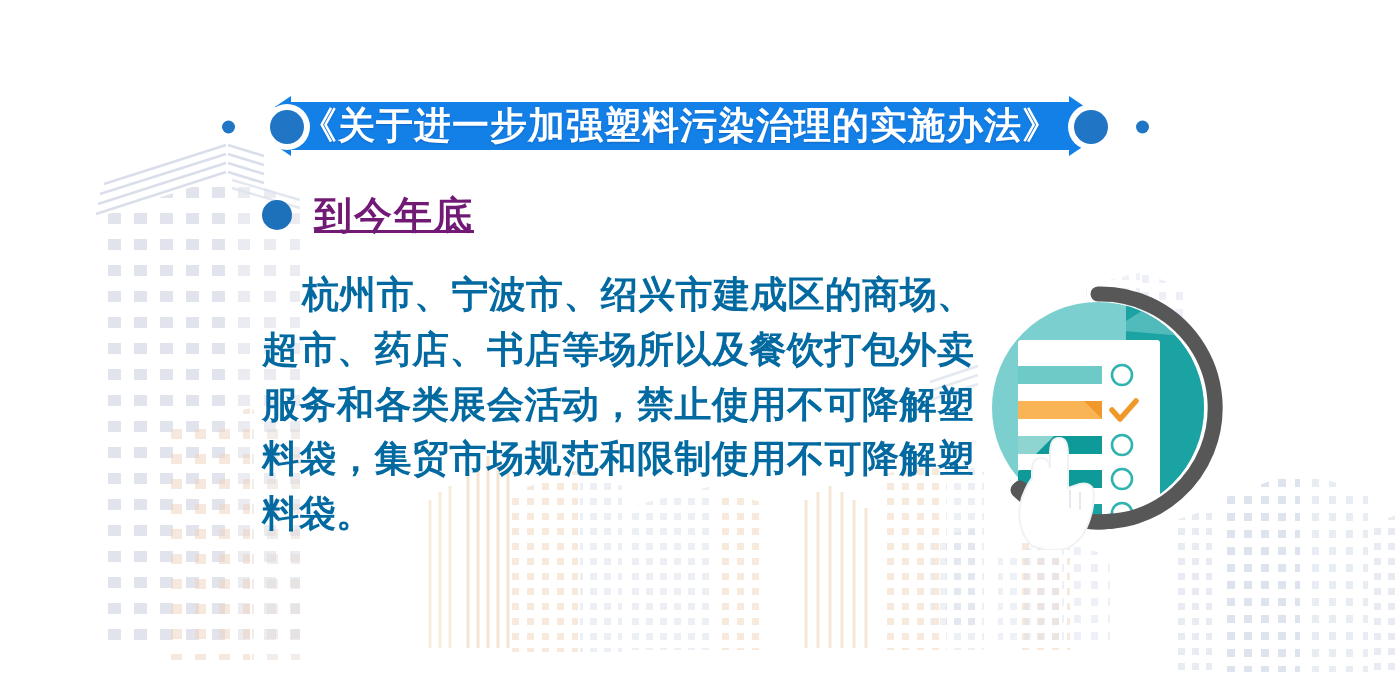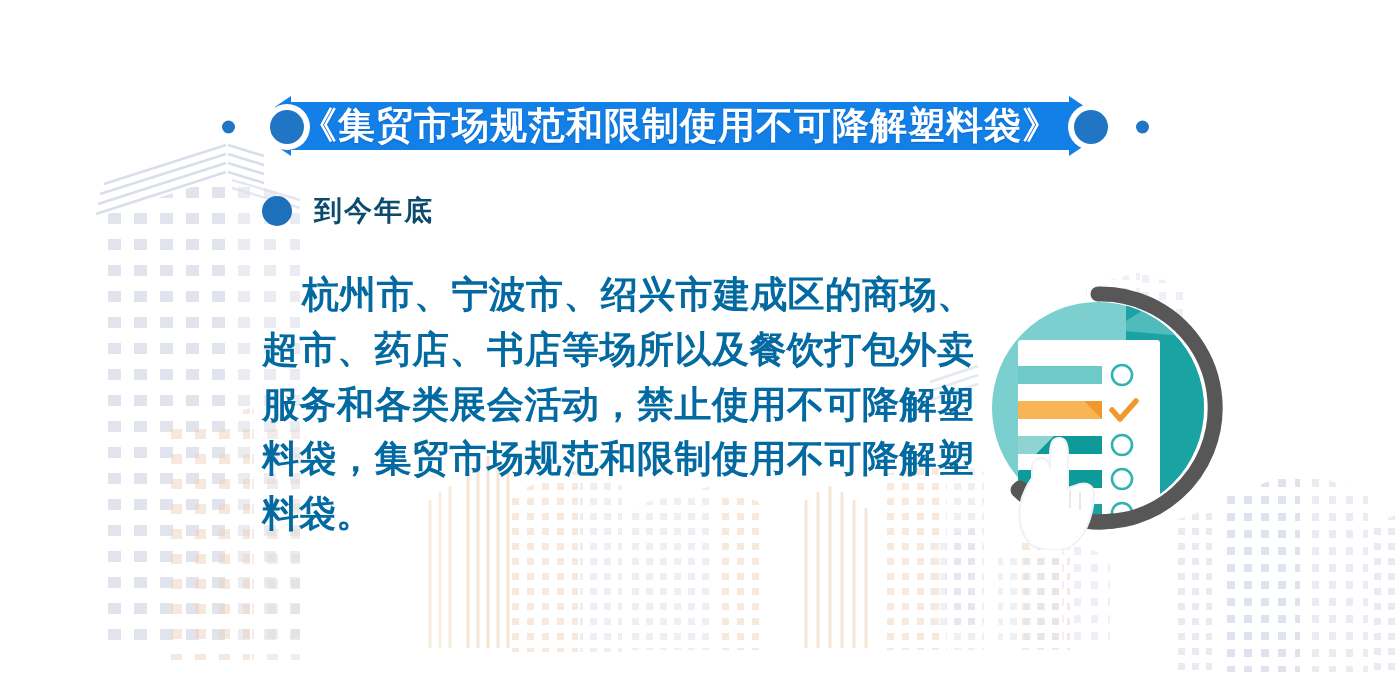--- a/index.html
+++ b/index.html
@@ -53,22 +53,23 @@
     text-shadow:0 1px 2px rgba(0,60,140,.35);
   }
 
   
   .subhead{
     position:absolute;left:262px;top:196px;
     display:flex;align-items:center;gap:22px;
   }
   .subhead-bullet{width:30px;height:30px;border-radius:50%;background:#1d70ba;}
   .subhead-text{
-    font-size:28px;font-weight:bold;color:#0c4a6e;letter-spacing:2px;
+    font-size:38px;font-weight:bold;color:#701a75;letter-spacing:2px;
     line-height:1;
+    text-decoration:underline;
   }
 
   
   .body-text{
     position:absolute;left:262px;top:268px;width:712px;
     font-size:37px;font-weight:bold;color:#0369a1;
     line-height:1.48;letter-spacing:0px;
     text-indent:40px;
     text-align:justify;
     text-justify:inter-ideograph;
@@ -195,21 +196,21 @@
         <path d="M930 400 L978 384"></path>
           <path d="M930 391 L978 375"></path>
           <path d="M930 382 L978 366"></path>
       </g>
     </g>
   </svg>
 
   <div class="banner-wrap">
     <div class="mini-dot left"></div>
     <div class="banner-bar"></div>
-    <div class="banner-text">《集贸市场规范和限制使用不可降解塑料袋》</div>
+    <div class="banner-text">《关于进一步加强塑料污染治理的实施办法》</div>
     <div class="cap-ring left">
       <span class="cap-dot"></span>
     </div>
     <div class="cap-ring right">
       <span class="cap-dot"></span>
     </div>
     <div class="mini-dot right"></div>
   </div>
 
   <div class="subhead">

